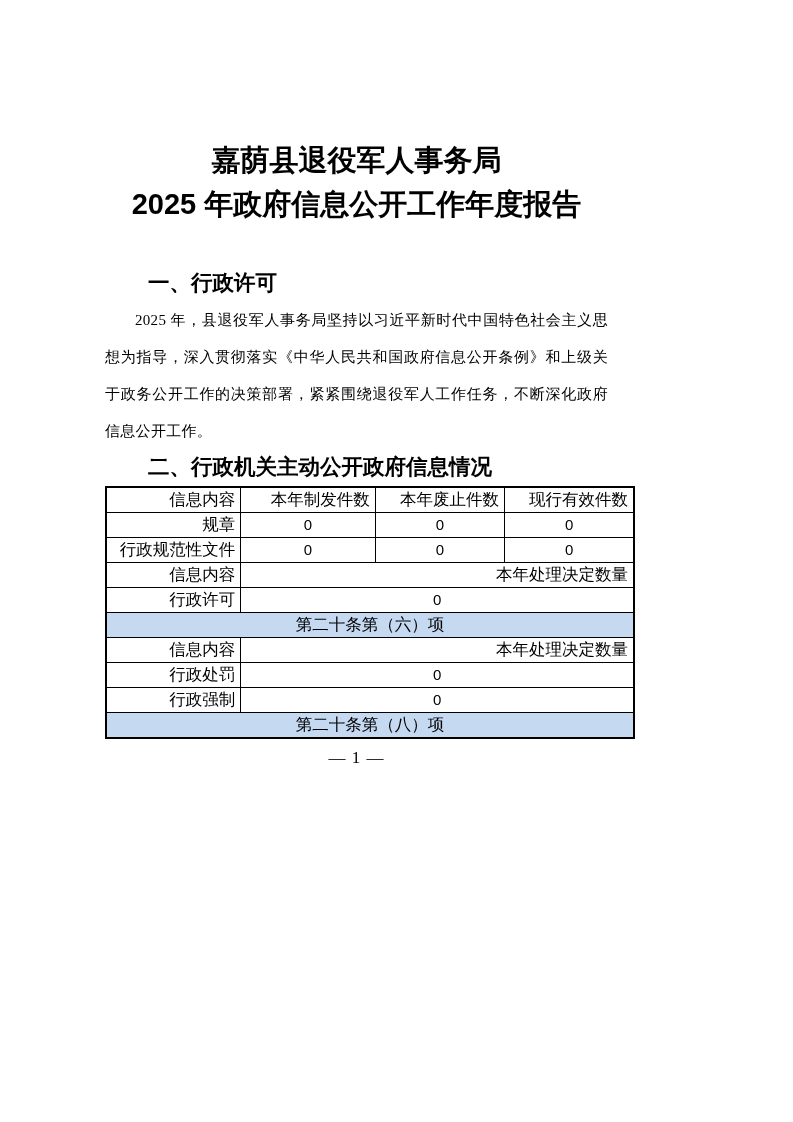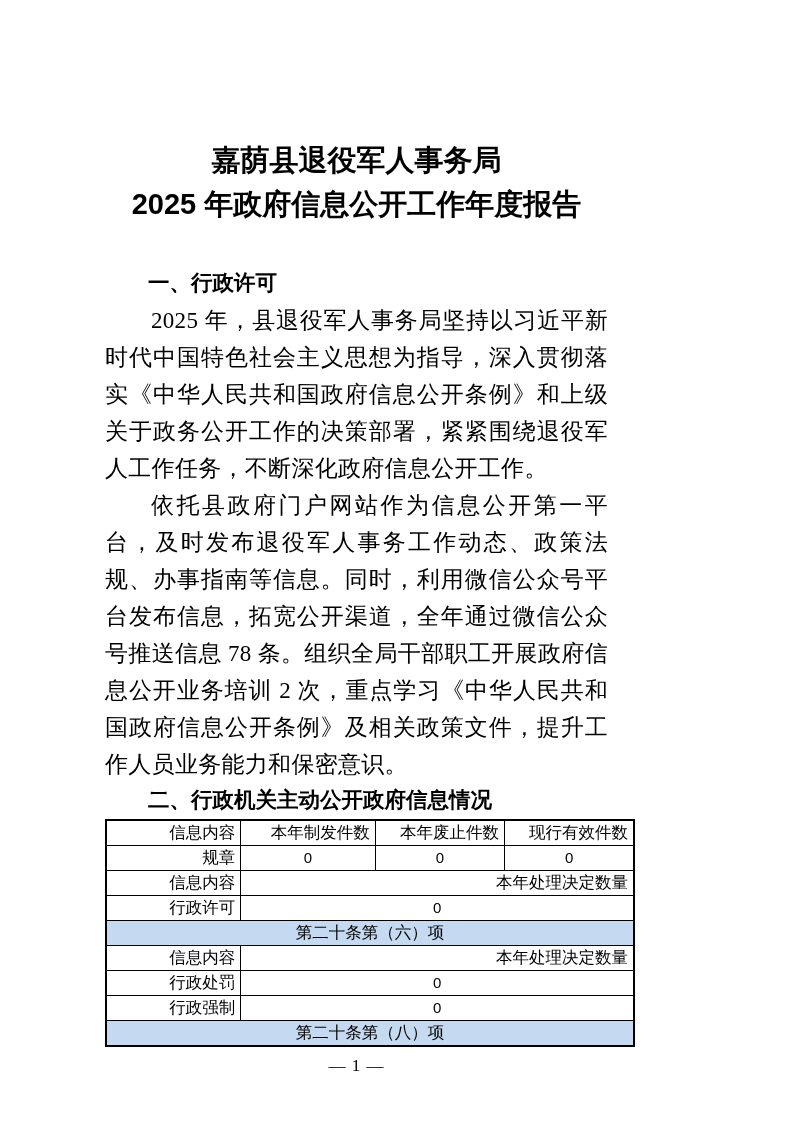--- a/index.html
+++ b/index.html
@@ -25,21 +25,21 @@
     font-family: "Liberation Sans", "DejaVu Sans", sans-serif;
     font-weight: bold;
     font-size: 21.5px;
     line-height: 38px;
     text-indent: 2em;
   }
   .sec-heading.first { margin-top: 38px; }
   .sec-heading.second { line-height: 34px; }
   .body-para {
     margin: 0;
-    font-size: 23px;
+    font-size: 15px;
     line-height: 37px;
     text-align: justify;
     text-indent: 2em;
     letter-spacing: 0.3px;
   }
   table.report-table {
     width: 530px;
     margin: 2px auto 0 auto;
     border-collapse: collapse;
     border: 2px solid #000;
@@ -82,41 +82,46 @@
   <div class="content">
 
     <div class="doc-title">
       <div>嘉荫县退役军人事务局</div>
       <div>2025 年政府信息公开工作年度报告</div>
     </div>
 
     <div class="sec-heading first">一、行政许可</div>
 
     <p class="body-para">2025 年，县退役军人事务局坚持以习近平新时代中国特色社会主义思想为指导，深入贯彻落实《中华人民共和国政府信息公开条例》和上级关于政务公开工作的决策部署，紧紧围绕退役军人工作任务，不断深化政府信息公开工作。</p>
-    <p class="body-para">依托县政府门户网站作为信息公开第一平台，及时发布退役军人事务工作动态、政策法规、办事指南等信息。同时，利用微信公众号平台发布信息，拓宽公开渠道，全年通过微信公众号推送信息 78 条。组织全局干部职工开展政府信息公开业务培训 2 次，重点学习《中华人民共和国政府信息公开条例》及相关政策文件，提升工作人员业务能力和保密意识。</p>
 
     <div class="sec-heading second">二、行政机关主动公开政府信息情况</div>
 
     <table class="report-table">
       <colgroup>
         <col class="col1">
           <col class="col2">
           <col class="col3">
           <col class="col4">
       </colgroup>
       <tbody>
 
         <tr>
           <td class="head-cell">信息内容</td>
           <td class="head-cell">本年制发件数</td>
           <td class="head-cell">本年废止件数</td>
           <td class="head-cell">现行有效件数</td>
         </tr>
         <tr>
           <td class="label-cell">规章</td>
+          <td class="num-cell">0</td>
+          <td class="num-cell">0</td>
+          <td class="num-cell">0</td>
+        </tr>
+        <tr>
+          <td class="label-cell">行政规范性文件</td>
           <td class="num-cell">0</td>
           <td class="num-cell">0</td>
           <td class="num-cell">0</td>
         </tr>
 
         <tr>
           <td class="head-cell">信息内容</td>
           <td colspan="3" class="head-cell">本年处理决定数量</td>
         </tr>
         <tr>

